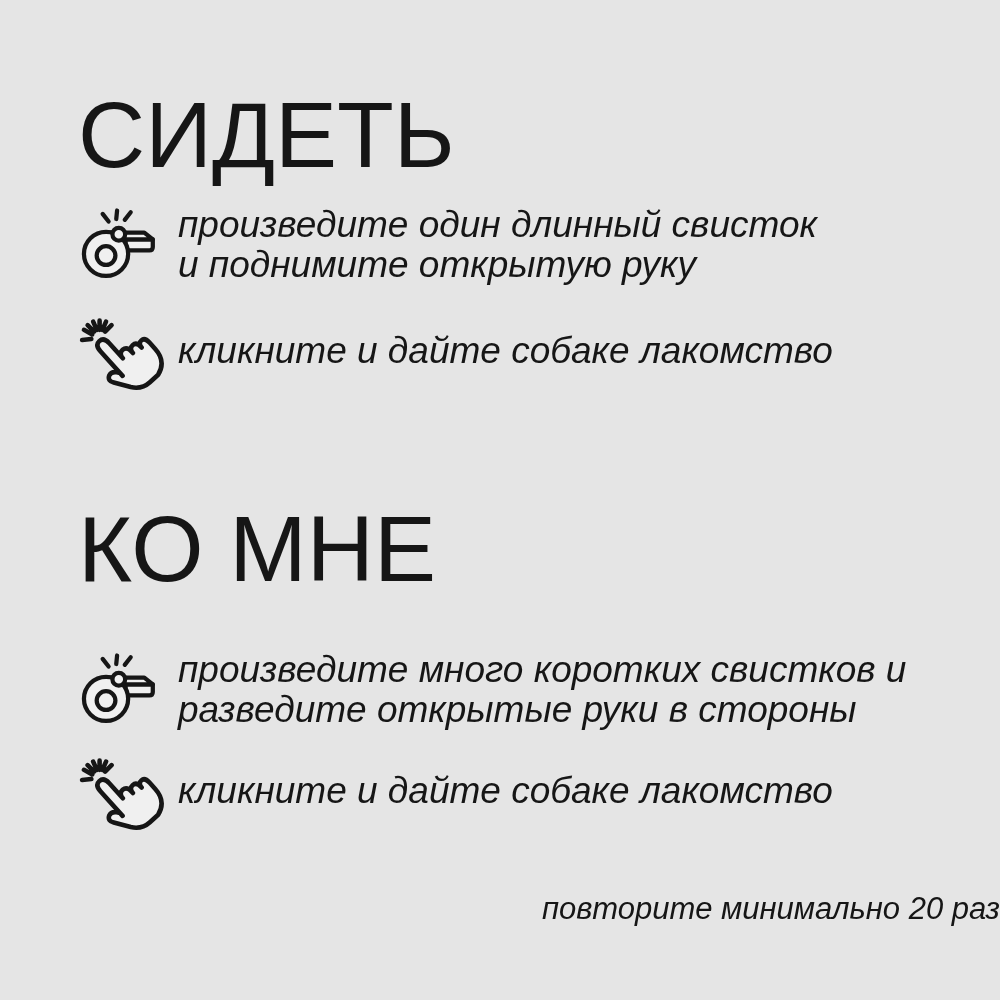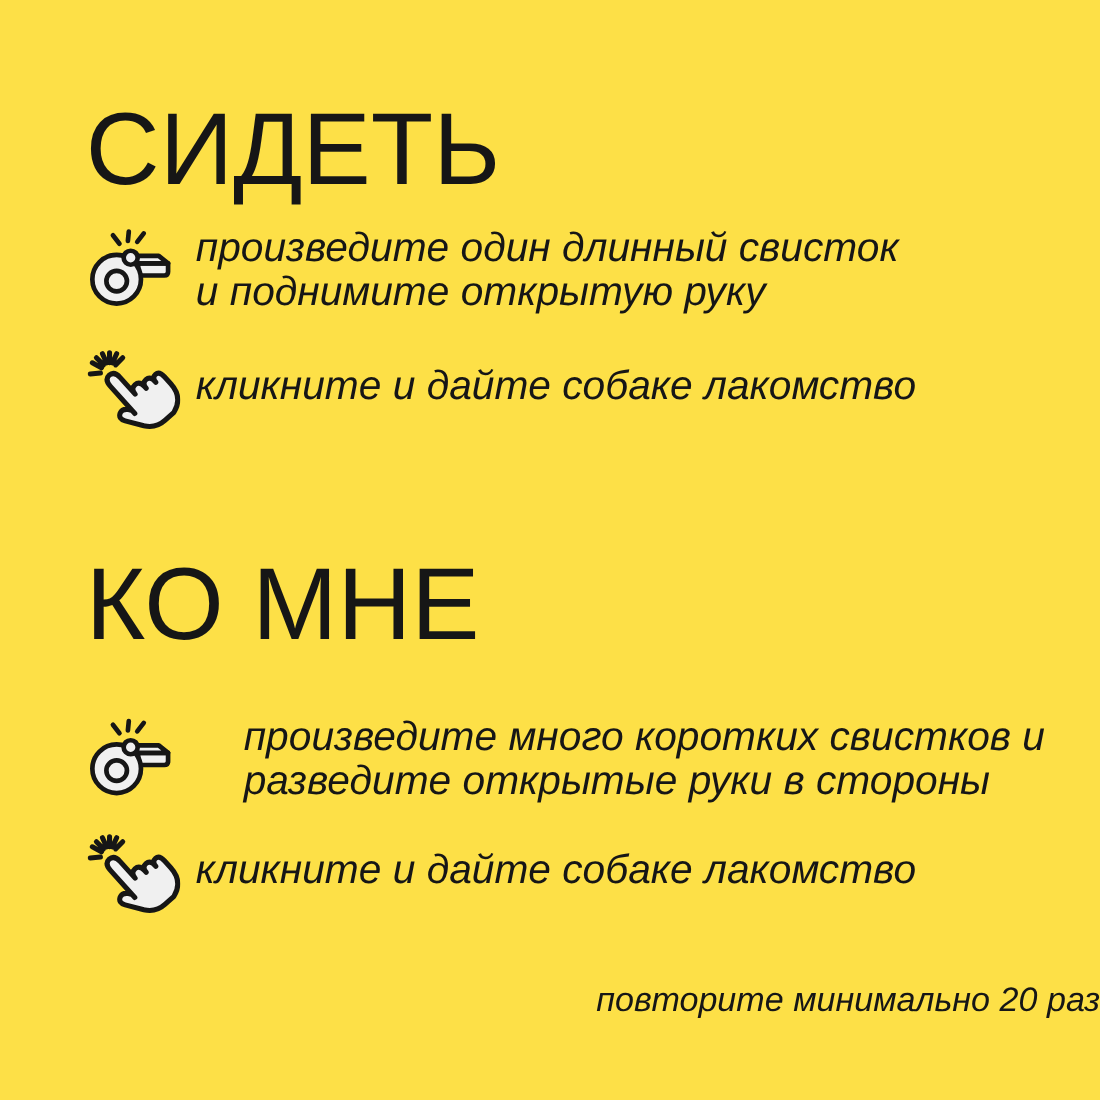--- a/index.html
+++ b/index.html
@@ -1,19 +1,19 @@
 <!DOCTYPE html>
 <html><head>
 <meta charset="utf-8">
 <style>
   html,body{margin:0;padding:0;}
   .page{
     position:relative;
     width:1000px;height:1000px;
-    background:#fde047;
+    background:#e5e5e5;
     color:#161616;
     font-family:"Liberation Sans","DejaVu Sans",sans-serif;
     overflow:hidden;
   }
   .content{padding:89px 50px 0 78px;}
   .cmd-title{
     margin:0;
     font-size:93px;
     font-weight:400;
     line-height:1;
@@ -28,21 +28,21 @@
   .icon-svg.hand{width:92px;height:92px;margin-left:-6px;}
   .step-text{
     font-size:37px;
     line-height:40px;
     font-style:italic;
     white-space:pre-line;
     color:#161616;
   }
   .step.s-row1{margin-top:20px;min-height:85px;}
   .step.s-row2{margin-top:18px;min-height:92px;}
-  .step.s-row3{margin-top:51px;min-height:85px;justify-content:space-between;}
+  .step.s-row3{margin-top:51px;min-height:85px;}
   .step.s-row4{margin-top:13px;min-height:92px;}
   .footer-note{
     margin-top:54px;
     width:100%;
     text-align:right;
     font-size:31px;
     line-height:36px;
     font-style:italic;
     color:#161616;
   }

